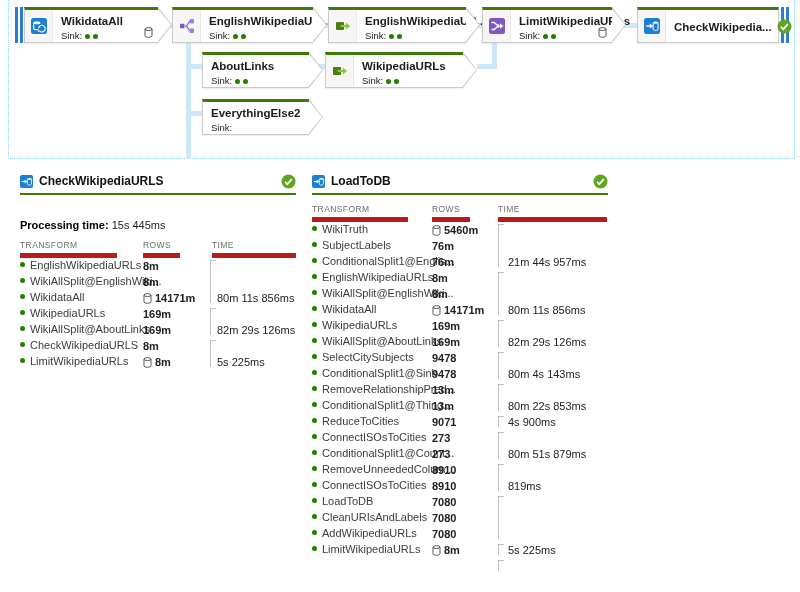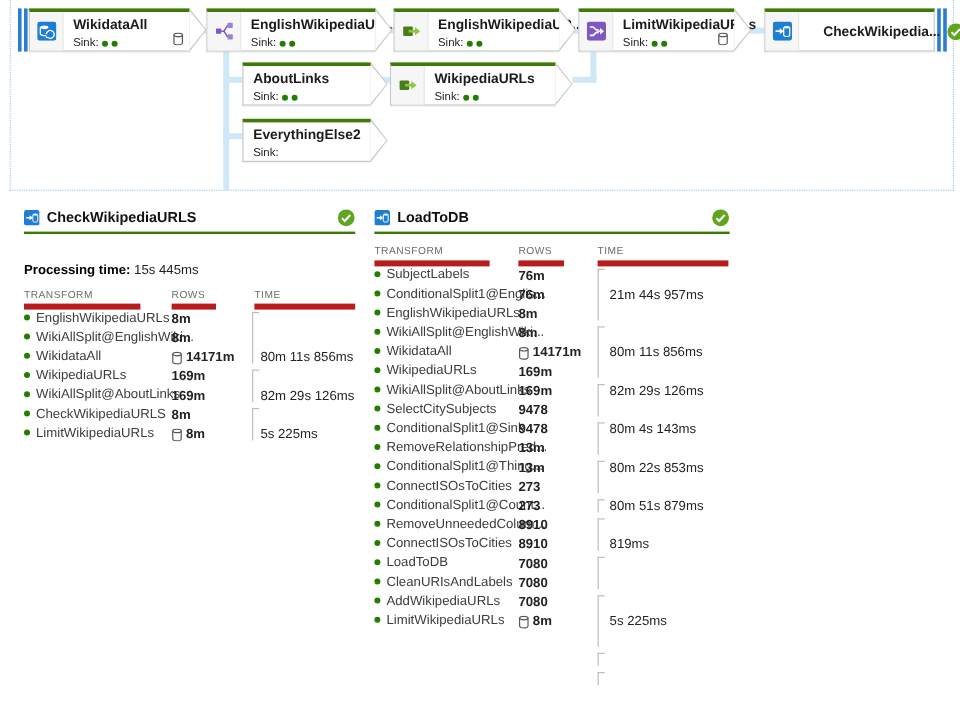--- a/index.html
+++ b/index.html
@@ -9,21 +9,21 @@
   .dash{position:absolute;}
   .dash.v{border-left:1px dotted #9ccbea;width:0;}
   .dash.h{border-top:1px dotted #9ccbea;height:0;}
   .conn{position:absolute;background:#cfe8f8;}
   .bars{position:absolute;display:flex;gap:2px;}
   .bars i{display:block;width:3px;height:36px;background:#2b7cd3;}
   .node{position:absolute;height:36px;}
   .node-main{position:relative;height:100%;box-sizing:border-box;background:#fff;
     border:1px solid #c9c9c9;border-top:3px solid #3e7a06;display:flex;align-items:stretch;
     box-shadow:0 1px 1px rgba(0,0,0,.06);}
-  .node.tipless .node-main{border-right:1px solid #c9c9c9;gap:12px;}
+  .node.tipless .node-main{border-right:1px solid #c9c9c9;}
   .node.tipped .node-main{border-right:none;}
   .tip{position:absolute;left:100%;top:0;width:0;height:0;
     border-top:18px solid transparent;border-bottom:18px solid transparent;
     border-left:14px solid #c9c9c9;}
   .tip-inner{position:absolute;left:-14.5px;top:-16.5px;width:0;height:0;
     border-top:16.5px solid transparent;border-bottom:16.5px solid transparent;
     border-left:13px solid #fff;}
   .icon-cell{width:27px;flex:0 0 27px;background:#f6f6f6;border-right:1px solid #e8e8e8;
     display:flex;align-items:center;justify-content:center;}
   .text-cell{flex:1;min-width:0;padding:1px 6px 0 8px;}
@@ -323,20 +323,29 @@
         </svg>
       </span>
   </div>
   <div class="p-rule"></div>
   <div class="p-cols">
     <span class="p-col" style="left:0;width:96px;">TRANSFORM</span>
     <span class="p-col" style="left:120px;width:38px;">ROWS</span>
     <span class="p-col" style="left:186px;width:109px;">TIME</span>
   </div>
   <div class="rows-wrap">
+      <div class="t-row"><span class="dot"></span><span class="t-name">WikiTruth</span><span class="t-rows">
+          <span>
+            <svg width="9" height="11" viewBox="0 0 10 12">
+              <ellipse cx="5" cy="2.2" rx="3.9" ry="1.6" fill="none" stroke="#555" stroke-width="1.1"></ellipse>
+              <path d="M1.1 2.2v7.4c0 1 1.7 1.7 3.9 1.7s3.9-.7 3.9-1.7V2.2" fill="none" stroke="#555" stroke-width="1.1"></path>
+            </svg>
+          </span>
+          <span>5460m</span>
+        </span></div>
       <div class="t-row"><span class="dot"></span><span class="t-name">SubjectLabels</span><span class="t-rows">
           <span>76m</span>
         </span></div>
       <div class="t-row"><span class="dot"></span><span class="t-name">ConditionalSplit1@Englis...</span><span class="t-rows">
           <span>76m</span>
         </span><span class="t-time">21m 44s 957ms</span></div>
       <div class="t-row"><span class="dot"></span><span class="t-name">EnglishWikipediaURLs</span><span class="t-rows">
           <span>8m</span>
         </span></div>
       <div class="t-row"><span class="dot"></span><span class="t-name">WikiAllSplit@EnglishWiki...</span><span class="t-rows">
@@ -362,20 +371,23 @@
         </span></div>
       <div class="t-row"><span class="dot"></span><span class="t-name">ConditionalSplit1@Sink</span><span class="t-rows">
           <span>9478</span>
         </span><span class="t-time">80m 4s 143ms</span></div>
       <div class="t-row"><span class="dot"></span><span class="t-name">RemoveRelationshipPred...</span><span class="t-rows">
           <span>13m</span>
         </span></div>
       <div class="t-row"><span class="dot"></span><span class="t-name">ConditionalSplit1@Thing...</span><span class="t-rows">
           <span>13m</span>
         </span><span class="t-time">80m 22s 853ms</span></div>
+      <div class="t-row"><span class="dot"></span><span class="t-name">ReduceToCities</span><span class="t-rows">
+          <span>9071</span>
+        </span><span class="t-time">4s 900ms</span></div>
       <div class="t-row"><span class="dot"></span><span class="t-name">ConnectISOsToCities</span><span class="t-rows">
           <span>273</span>
         </span></div>
       <div class="t-row"><span class="dot"></span><span class="t-name">ConditionalSplit1@Count...</span><span class="t-rows">
           <span>273</span>
         </span><span class="t-time">80m 51s 879ms</span></div>
       <div class="t-row"><span class="dot"></span><span class="t-name">RemoveUnneededColum...</span><span class="t-rows">
           <span>8910</span>
         </span></div>
       <div class="t-row"><span class="dot"></span><span class="t-name">ConnectISOsToCities</span><span class="t-rows">

